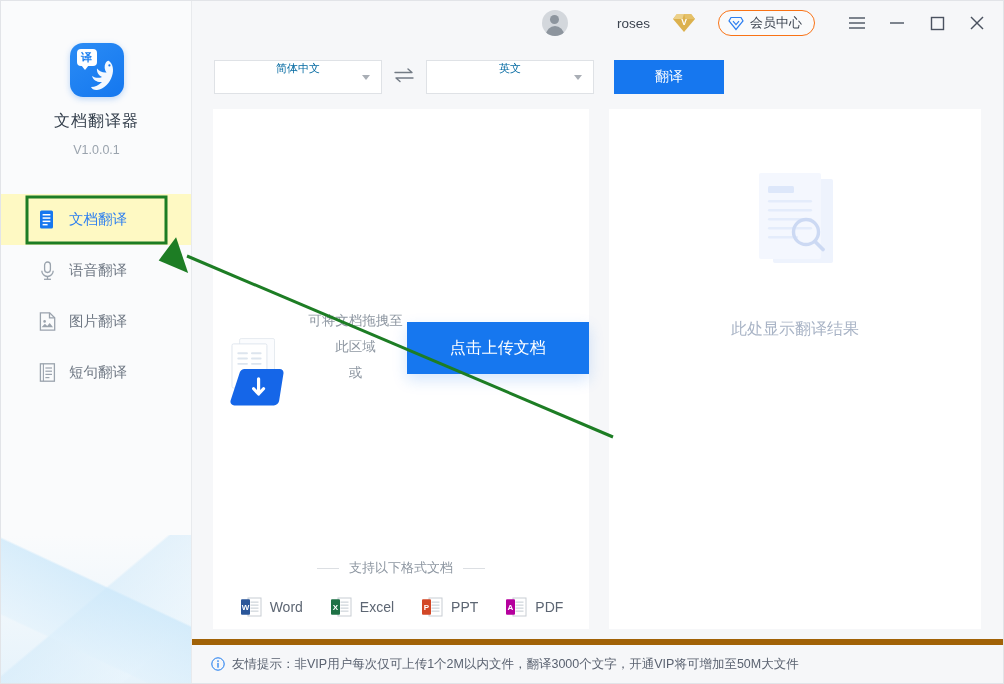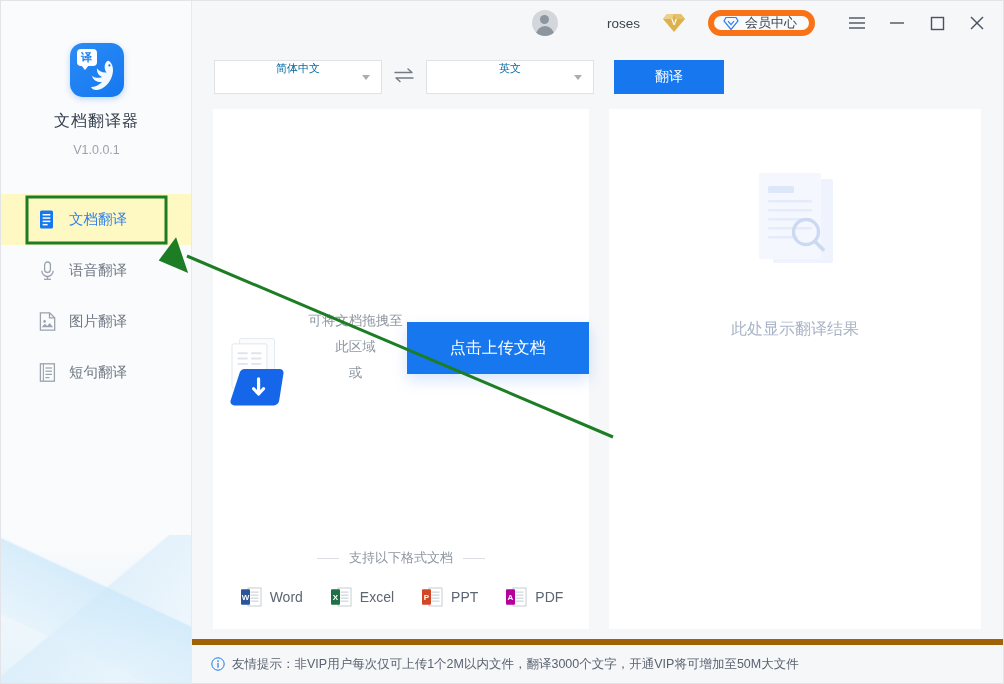--- a/index.html
+++ b/index.html
@@ -79,21 +79,21 @@
     width: 9px; height: 9px; border-radius: 50%; background: #8d959e;
   }
   #avatar:after {
     content: ""; position: absolute; left: 4px; top: 15.5px;
     width: 18px; height: 13px; border-radius: 9px 9px 0 0; background: #8d959e;
   }
   #username { font-size: 13.5px; color: #3c4450; }
   #vip-badge { margin-right: 22px; width: 24px; height: 22px; }
   #vip-pill {
     display: flex; align-items: center; height: 26px; padding: 0 12px 0 9px;
-    border: 6px solid #f97316; border-radius: 14px; background: #f9fafb;
+    border: 1px solid #f97316; border-radius: 14px; background: #f9fafb;
     cursor: pointer; margin-right: 22px;
   }
   #vip-pill .gem { width: 16px; height: 15px; margin-right: 6px; }
   #vip-pill .ptxt { font-size: 13px; color: #3c4450; }
   .wbtn {
     width: 40px; height: 44px; display: flex; align-items: center;
     justify-content: center; cursor: pointer;
   }
 
   
@@ -135,21 +135,21 @@
   }
   #upload-ill { margin-top: 66px; width: 120px; height: 100px; position: relative; }
   .drop-text {
     margin-top: 16px; font-size: 13.5px; color: #8d96a1; line-height: 26px; text-align: center;
   }
   #upload-btn {
     margin-top: 18px; width: 240px; height: 52px; background: #1677ef; color: #fff;
     font-size: 16px; display: flex; align-items: center; justify-content: center;
     cursor: pointer; box-shadow: 0 6px 14px rgba(22,119,239,.18);
   }
-  #formats { position: absolute; left: 0; bottom: 20px; width: 376px; }
+  #formats { position: absolute; left: 0; bottom: 10px; width: 376px; }
   #formats-title {
     display: flex; align-items: center; justify-content: center;
     font-size: 13px; color: #8d96a1;
   }
   #formats-title .ln { width: 22px; height: 1px; background: #dcdfe3; margin: 0 10px; }
   #formats-row {
     margin-top: 18px; display: flex; align-items: center;
     justify-content: center; gap: 26px;
   }
   .fmt { display: flex; align-items: center; font-size: 14px; color: #5d6673; }

